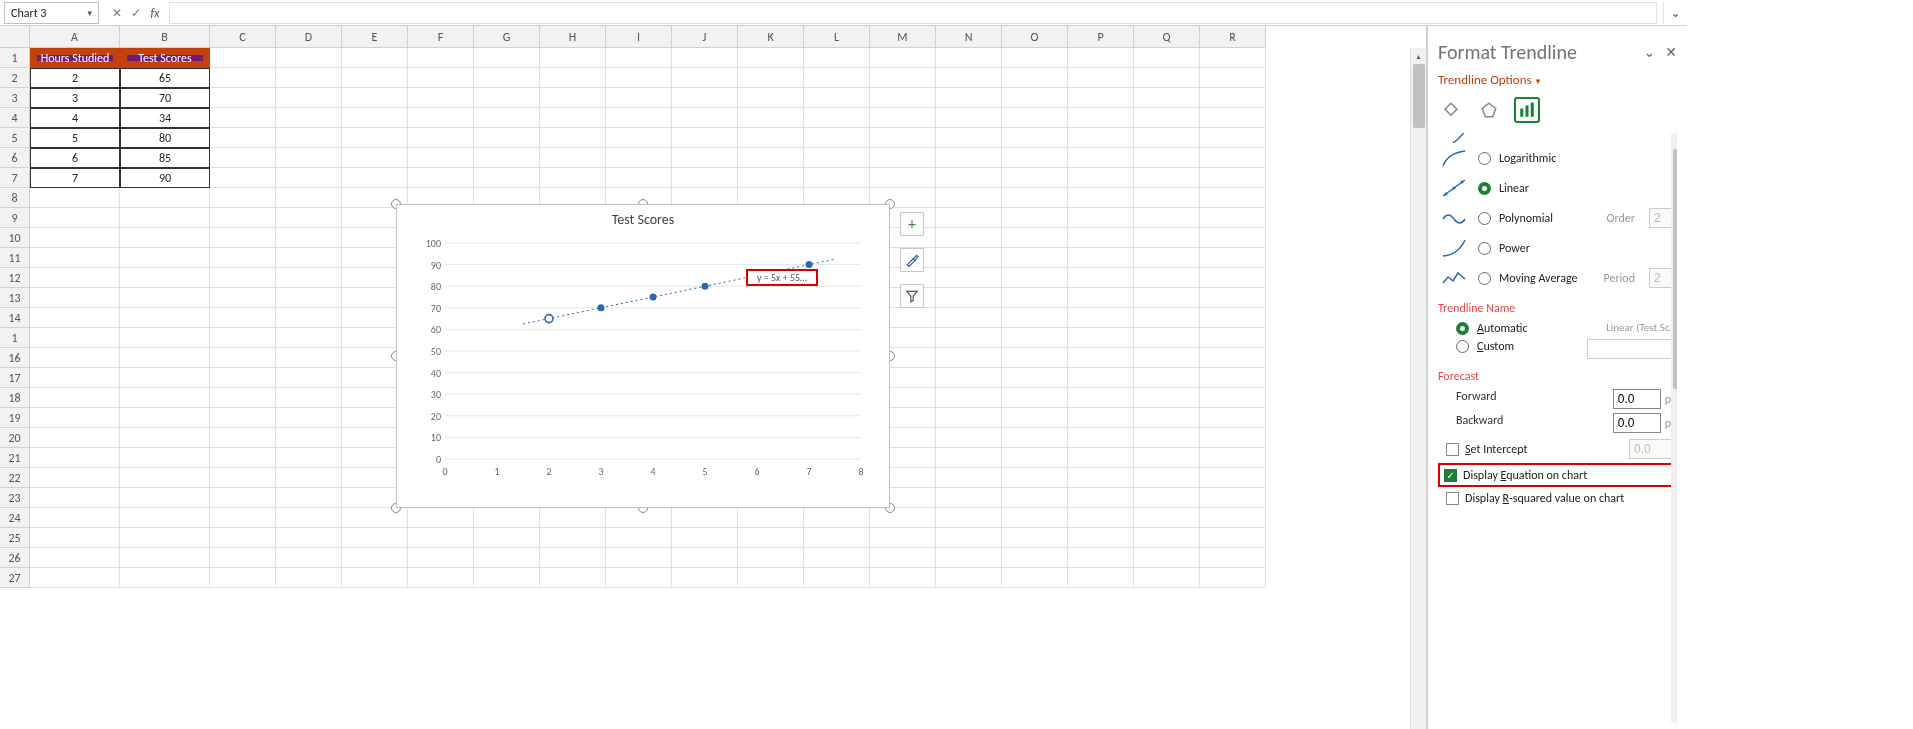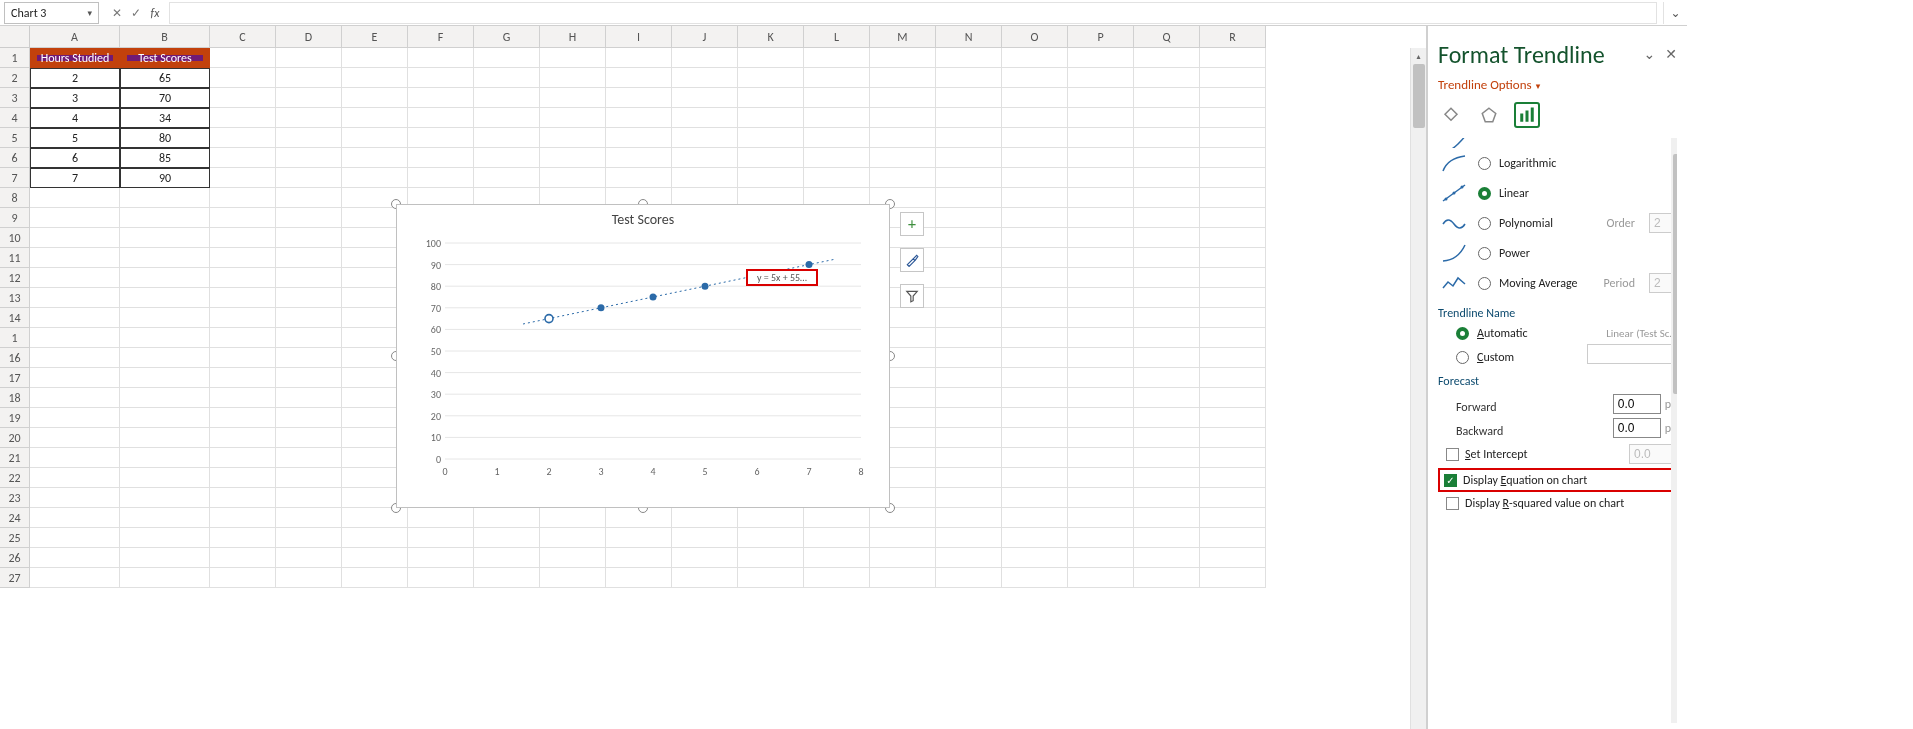--- a/index.html
+++ b/index.html
@@ -38,37 +38,37 @@
 .chart-title{text-align:center;padding-top:6px;font-size:14px;color:#444}
 .chart-svg{position:absolute;left:20px;top:34px;right:20px;bottom:24px}
 .chart-eq{position:absolute;left:349px;top:64px;width:72px;border:2px solid #d90000;font-size:10px;color:#555;text-align:center;background:#fff}
 .chart-fly{position:absolute;left:504px;top:8px;display:flex;flex-direction:column;gap:12px}
 .fly-btn{width:24px;height:24px;border:1px solid #c6c6c6;background:#fff;display:flex;align-items:center;justify-content:center}
 .fly-plus{color:#3f8f3f;font-size:16px;font-weight:400;line-height:1}
 .fly-brush svg{display:block}
 .fly-funnel svg{display:block}
 .side{width:260px;background:#fff;border-left:1px solid #d0d0d0;display:flex;flex-direction:column;padding:6px 10px;overflow:hidden}
 .side-head{display:flex;align-items:center;justify-content:space-between;padding:8px 0}
-.side-title{font-size:24px;color:#14532d;font-weight:400}
+.side-title{font-size:20px;color:#737373;font-weight:400}
 .side-icnbar{display:flex;gap:10px;color:#666}
 .side-cx{font-size:14px;color:#666}
 .side-sub{font-size:13px;color:#c2410c}
 .side-sub .caret{font-size:9px;margin-left:4px}
 .tabicons{display:flex;gap:12px;padding:10px 0 6px}
 .tabico{width:26px;height:26px;display:flex;align-items:center;justify-content:center}
 .tabico.sel{border:2px solid #1a7f37;border-radius:3px}
 .opt-scroll{flex:1;border:0;overflow-y:hidden;margin-top:4px;position:relative}
 .opt-row{display:flex;align-items:center;gap:8px;padding:4px 0}
 .opt-iconcol{width:32px;display:flex;justify-content:center}
 .opt-radio{width:13px;height:13px;border-radius:50%;border:1px solid #666;display:inline-block}
 .opt-radio.sel{border:4px solid #1a7f37}
 .opt-label{color:#222}
 .opt-label .ul{text-decoration:underline}
-.opt-sect{font-size:12px;color:#0c4a6e;padding:8px 0 4px}
-.opt-inline{display:flex;align-items:flex-end;justify-content:space-between;padding:2px 0}
+.opt-sect{font-size:12px;color:#ef4444;padding:8px 0 4px}
+.opt-inline{display:flex;align-items:flex-start;justify-content:space-between;padding:2px 0}
 .opt-inline .lab{color:#333}
 .opt-num{width:48px;height:20px;border:1px solid #888;padding:0 4px;font-size:12px}
 .opt-text{width:90px;height:20px;border:1px solid #ccc;padding:0 4px;color:#888;font-size:12px;background:#fff}
 .opt-check{display:flex;align-items:center;gap:6px;padding:4px 0}
 .checkbox{width:13px;height:13px;border:1px solid #888;display:inline-flex;align-items:center;justify-content:center;font-size:10px;background:#fff}
 .checkbox.green{background:#1a7f37;color:#fff;border-color:#1a7f37}
 .redbox{border:2px solid #d90000;padding:3px 4px}
 .side-vscroll{position:absolute;right:-10px;top:0;bottom:0;width:16px;background:#f0f0f0}
 .sv-btn{width:14px;height:16px;margin:0 auto;display:flex;align-items:center;justify-content:center;font-size:8px;color:#666}
 .sv-thumb{width:12px;height:240px;margin:0 auto;background:#c1c1c1;border-radius:2px}

